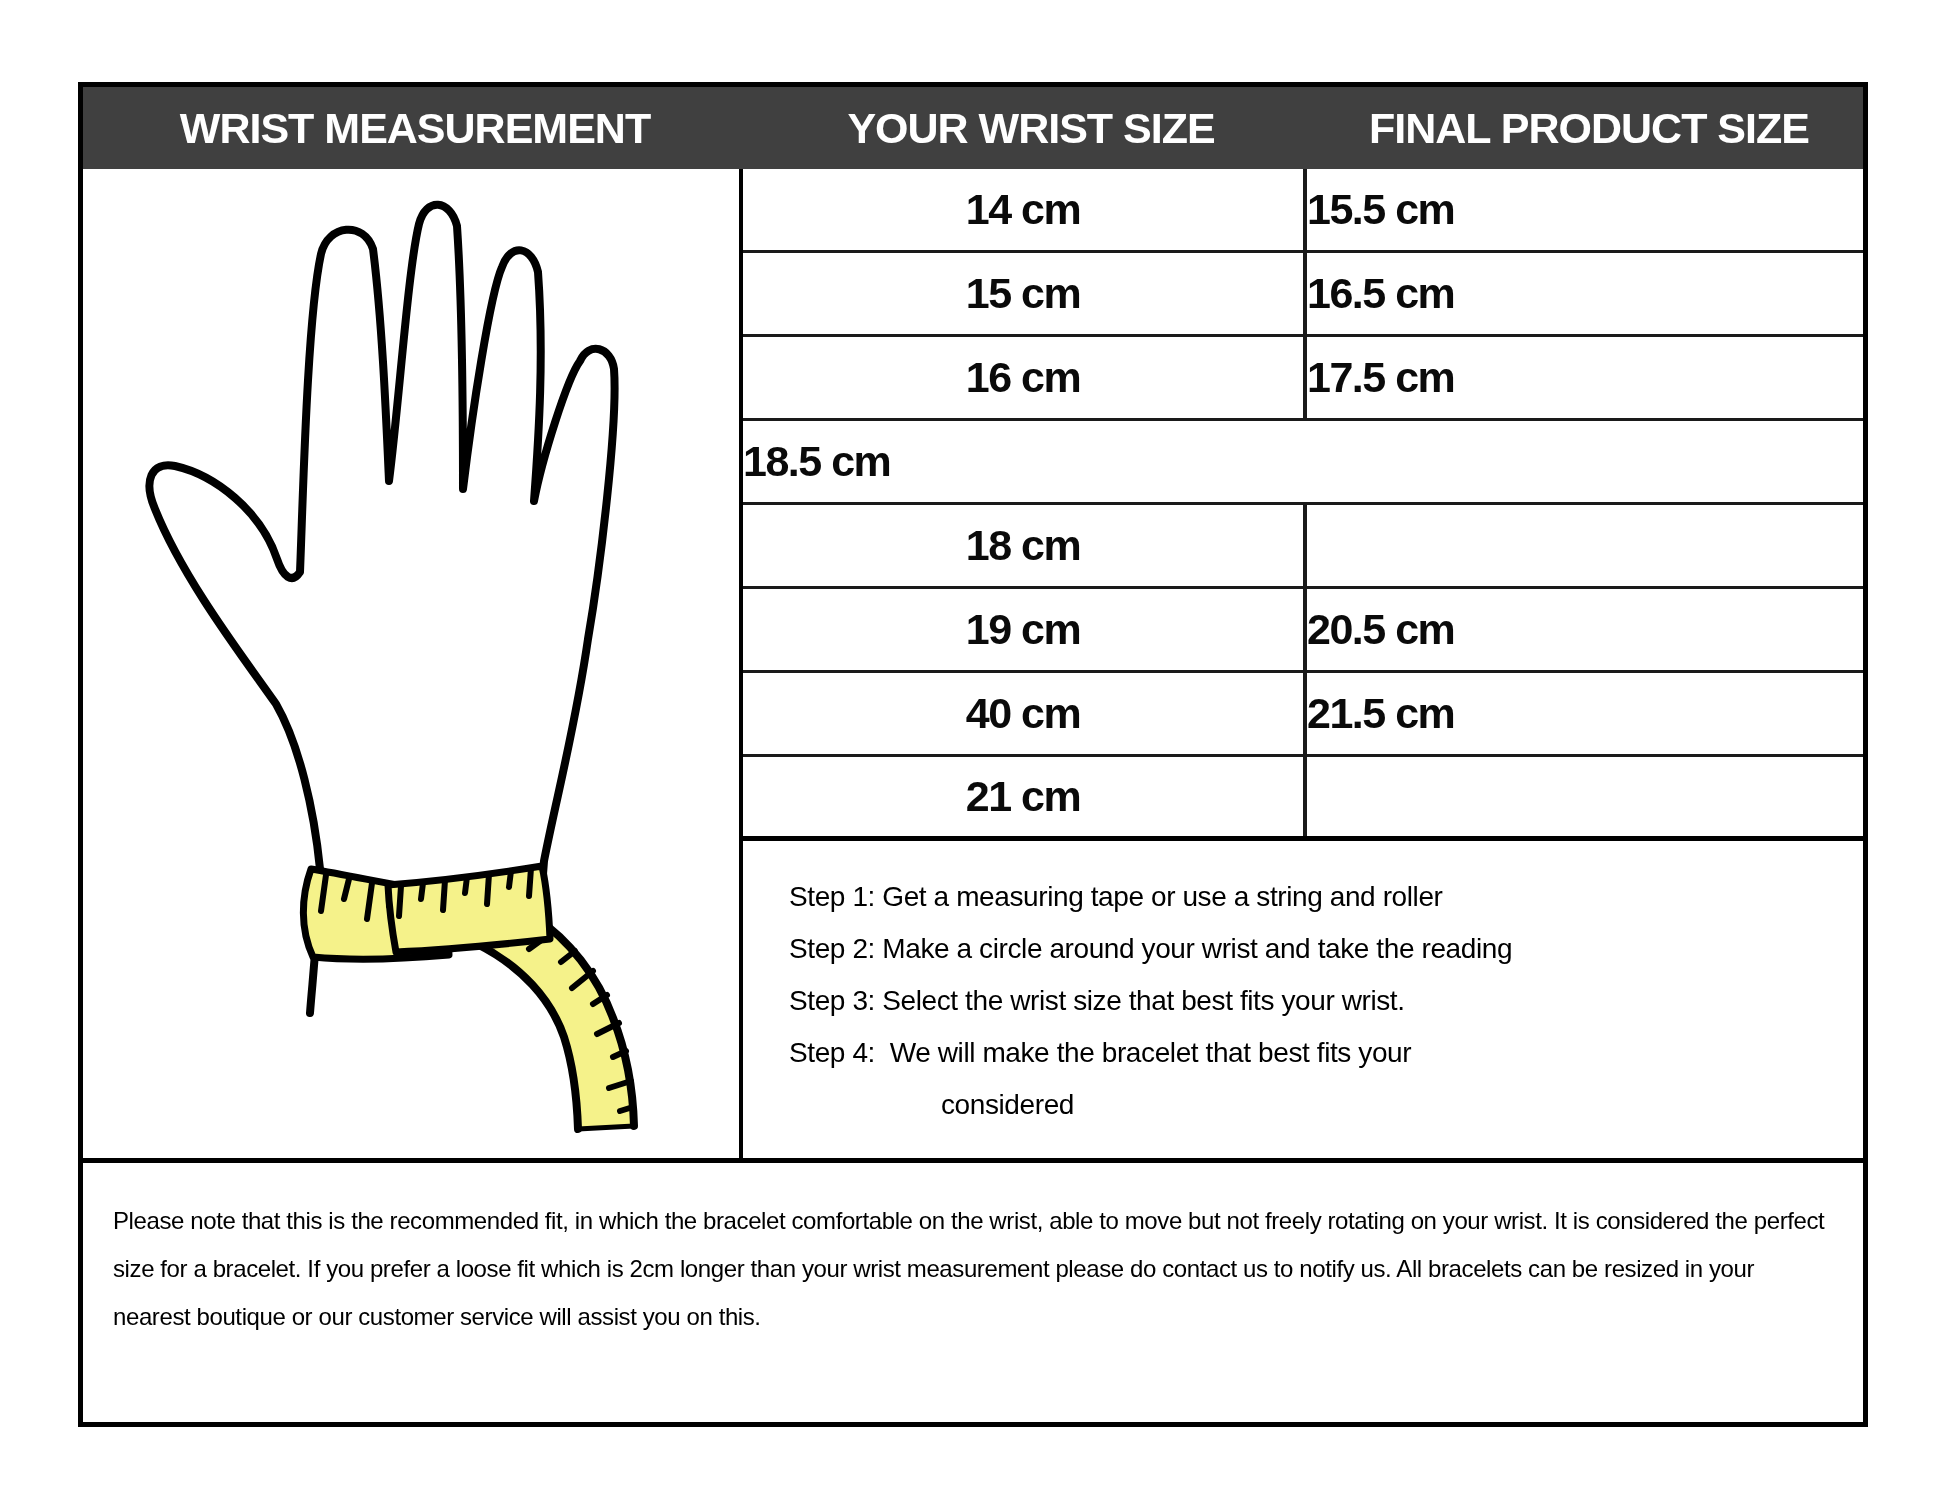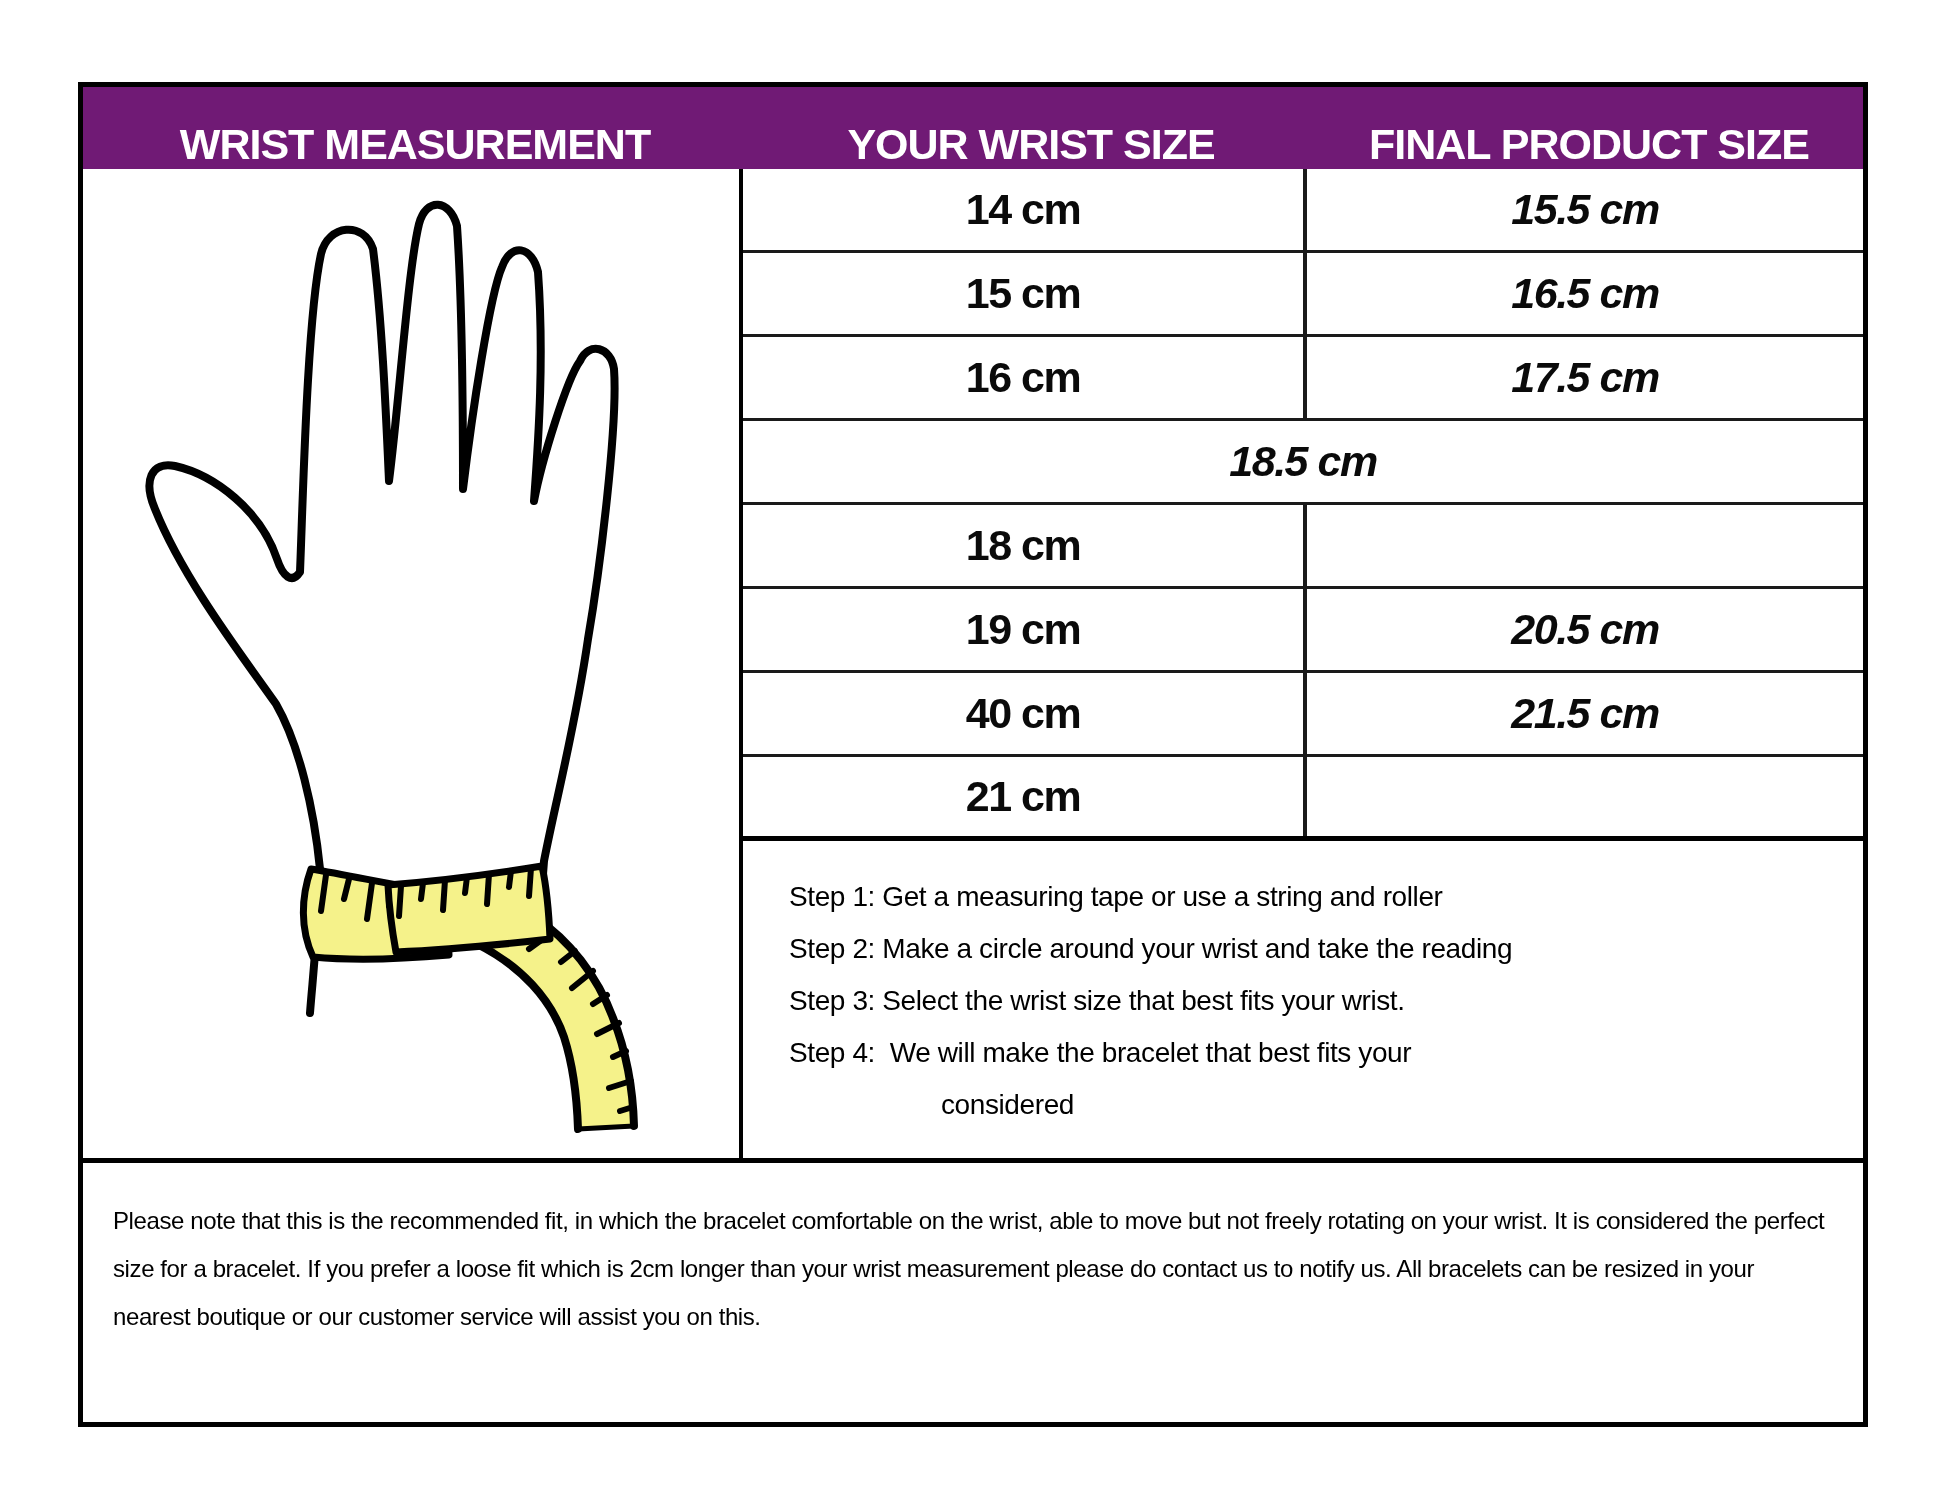--- a/index.html
+++ b/index.html
@@ -22,24 +22,23 @@
     height: 1345px;
     border: 5px solid #000000;
     background: #ffffff;
     display: flex;
     flex-direction: column;
   }
 
   
   .header-row {
     height: 82px;
-    background: #701a75;
+    background: #404040;
     display: flex;
     flex-shrink: 0;
-    align-items: flex-end;
   }
   .header-cell {
     display: flex;
     align-items: center;
     justify-content: center;
     color: #ffffff;
     font-size: 43px;
     font-weight: 700;
     letter-spacing: -1px;
     white-space: nowrap;
@@ -78,22 +77,20 @@
     width: 564px;
     border-right: 4px solid #1a1a1a;
     display: flex;
     align-items: center;
     justify-content: center;
   }
   .product-cell {
     flex: 1;
     display: flex;
     align-items: center;
-    justify-content: center;
-    font-style: italic;
   }
   .size-text {
     font-size: 43px;
     font-weight: 700;
     letter-spacing: -1.5px;
     color: #0a0a0a;
   }
 
   
   .steps-cell {

